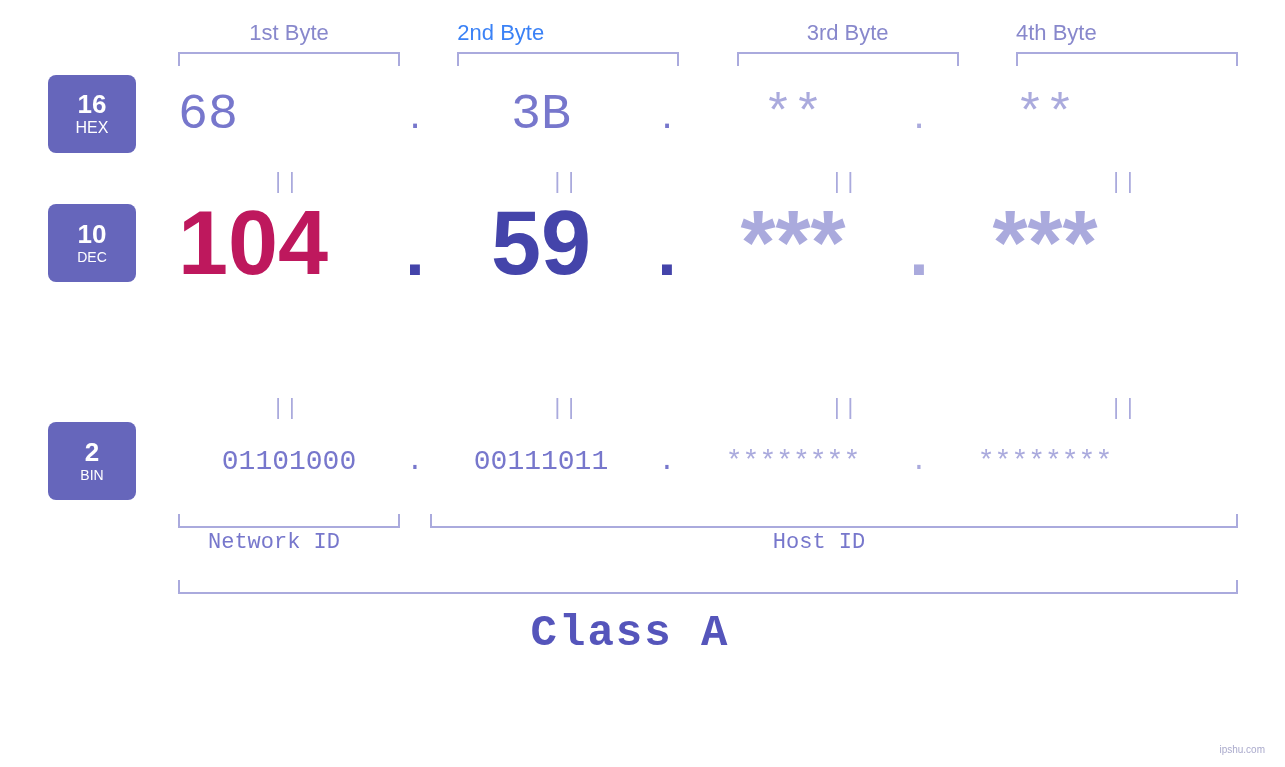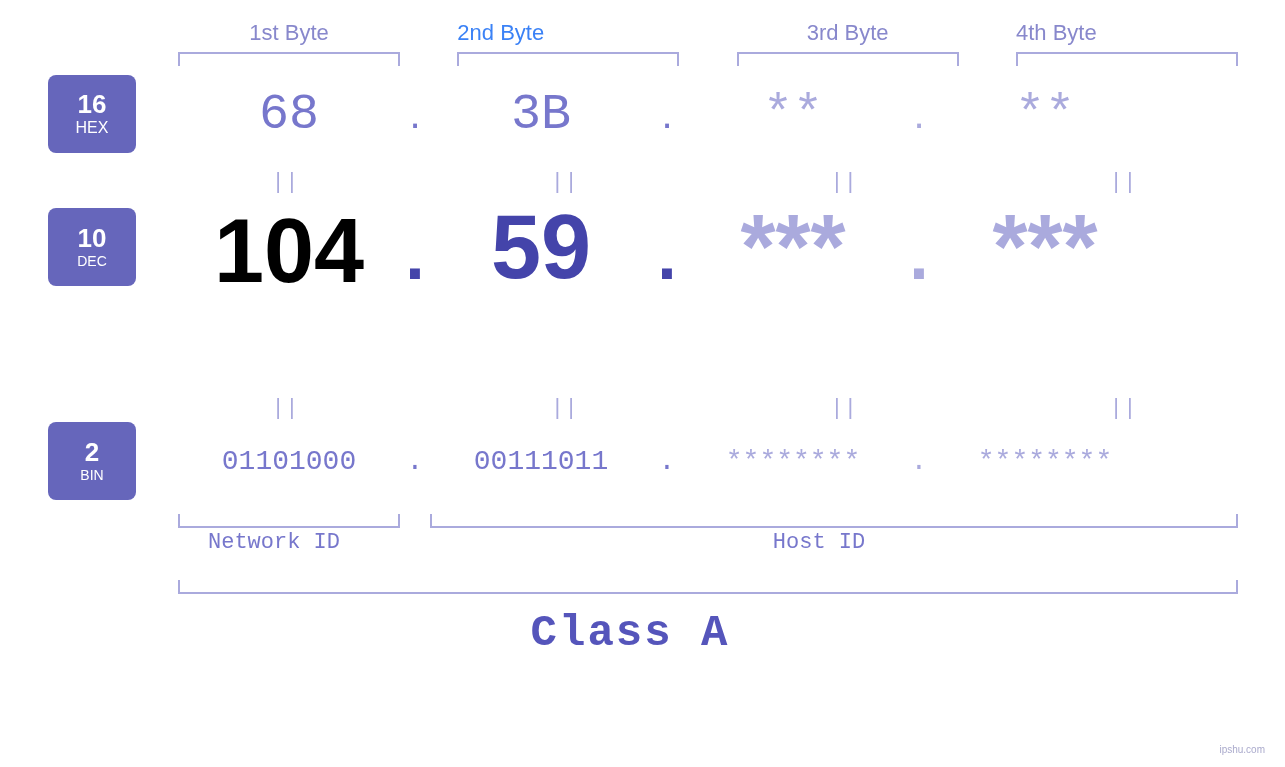--- a/index.html
+++ b/index.html
@@ -46,21 +46,21 @@
   </div>
 
   <div style="display:flex; align-items:center; position:absolute; top:75px; left:48px; width:1220px;">
 
     <div style="width:88px; height:78px; background:#6666bb; border-radius:8px; display:flex; flex-direction:column; align-items:center; justify-content:center; flex-shrink:0;">
       <span style="color:#fff; font-size:26px; font-weight:bold; font-family:Arial,sans-serif; line-height:1;">16</span>
       <span style="color:#fff; font-size:16px; font-family:Arial,sans-serif; margin-top:2px;">HEX</span>
     </div>
 
     <div style="display:flex; align-items:center; margin-left:42px; flex:1;">
-      <div style="width:222px; text-align:center; color:#7777cc; font-size:50px; font-family:'Courier New',monospace;">68</div>
+      <div style="width:222px; color:#7777cc; font-size:50px; font-family:'Courier New',monospace;">68</div>
       <div style="width:30px; text-align:center; color:#7777cc; font-size:40px; font-family:Arial,sans-serif; line-height:1;">.</div>
       <div style="width:222px; text-align:center; color:#7777cc; font-size:50px; font-family:'Courier New',monospace;">3B</div>
       <div style="width:30px; text-align:center; color:#7777cc; font-size:40px; font-family:Arial,sans-serif; line-height:1;">.</div>
       <div style="width:222px; text-align:center; color:#aaaadd; font-size:50px; font-family:'Courier New',monospace;">**</div>
       <div style="width:30px; text-align:center; color:#aaaadd; font-size:40px; font-family:Arial,sans-serif; line-height:1;">.</div>
       <div style="width:222px; text-align:center; color:#aaaadd; font-size:50px; font-family:'Courier New',monospace;">**</div>
     </div>
   </div>
 
   <div style="display:flex; align-items:center; position:absolute; top:168px; left:178px; width:1060px; justify-content:space-between;">
@@ -72,21 +72,21 @@
     <div style="width:30px;"></div>
     <div style="width:222px; text-align:center; color:#aaaadd; font-size:22px; font-family:Arial,sans-serif; letter-spacing:8px;">||</div>
   </div>
 
   <div style="display:flex; align-items:center; position:absolute; top:198px; left:48px; width:1220px;">
     <div style="width:88px; height:78px; background:#6666bb; border-radius:8px; display:flex; flex-direction:column; align-items:center; justify-content:center; flex-shrink:0;">
       <span style="color:#ffffff; font-size:26px; font-weight:bold; font-family:Arial,sans-serif; line-height:1;">10</span>
       <span style="color:#fff; font-size:14px; font-family:Arial,sans-serif; margin-top:2px;">DEC</span>
     </div>
     <div style="display:flex; align-items:center; margin-left:42px; flex:1;">
-      <div style="width:222px; text-align:center; color:#000000; font-size:90px; font-weight:bold; font-family:Arial,sans-serif; line-height:1;margin-top:8px;">104</div>
+      <div style="width:222px; text-align:left; color:#be185d; font-size:90px; font-weight:bold; font-family:Arial,sans-serif; line-height:1;">104</div>
       <div style="width:30px; text-align:center; color:#4444aa; font-size:70px; font-weight:bold; font-family:Arial,sans-serif; line-height:1; margin-bottom:-16px;">.</div>
       <div style="width:222px; text-align:center; color:#4444aa; font-size:90px; font-weight:bold; font-family:Arial,sans-serif; line-height:1;">59</div>
       <div style="width:30px; text-align:center; color:#4444aa; font-size:70px; font-weight:bold; font-family:Arial,sans-serif; line-height:1; margin-bottom:-16px;">.</div>
       <div style="width:222px; text-align:center; color:#aaaadd; font-size:90px; font-weight:bold; font-family:Arial,sans-serif; line-height:1;">***</div>
       <div style="width:30px; text-align:center; color:#aaaadd; font-size:70px; font-weight:bold; font-family:Arial,sans-serif; line-height:1; margin-bottom:-16px;">.</div>
       <div style="width:222px; text-align:center; color:#aaaadd; font-size:90px; font-weight:bold; font-family:Arial,sans-serif; line-height:1;">***</div>
     </div>
   </div>
 
   <div style="display:flex; align-items:center; position:absolute; top:394px; left:178px; width:1060px; justify-content:space-between;">

